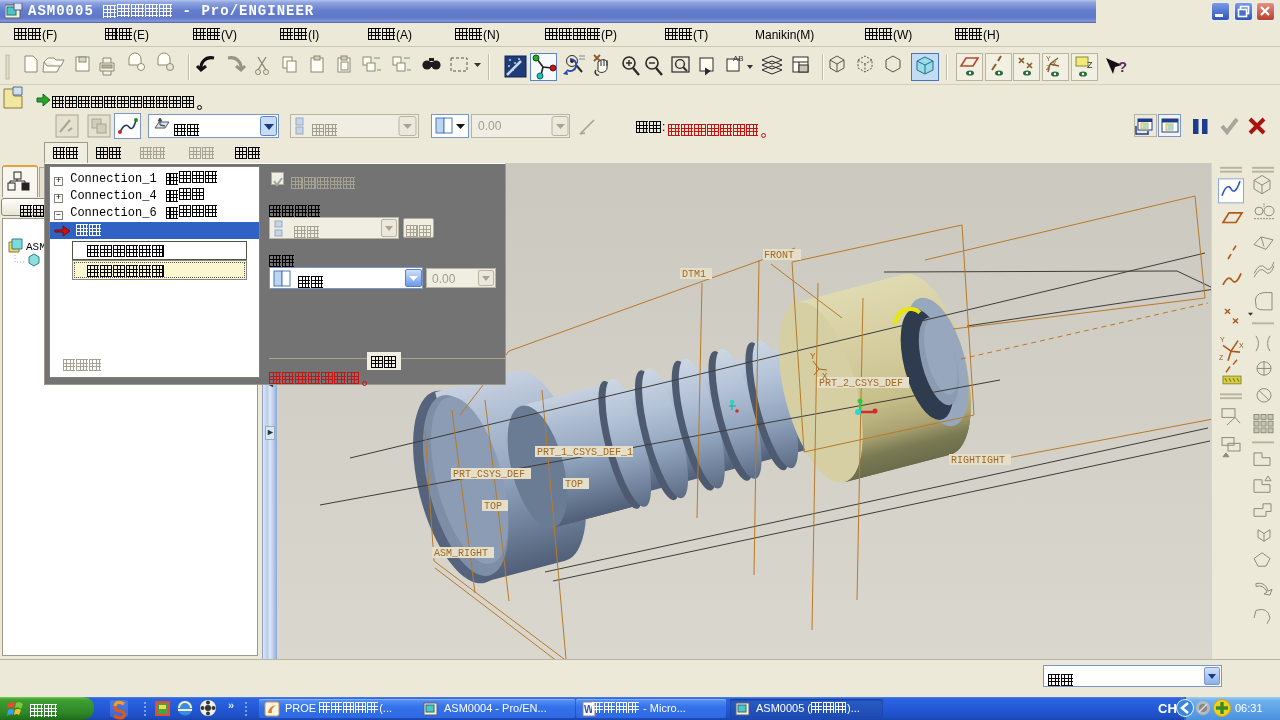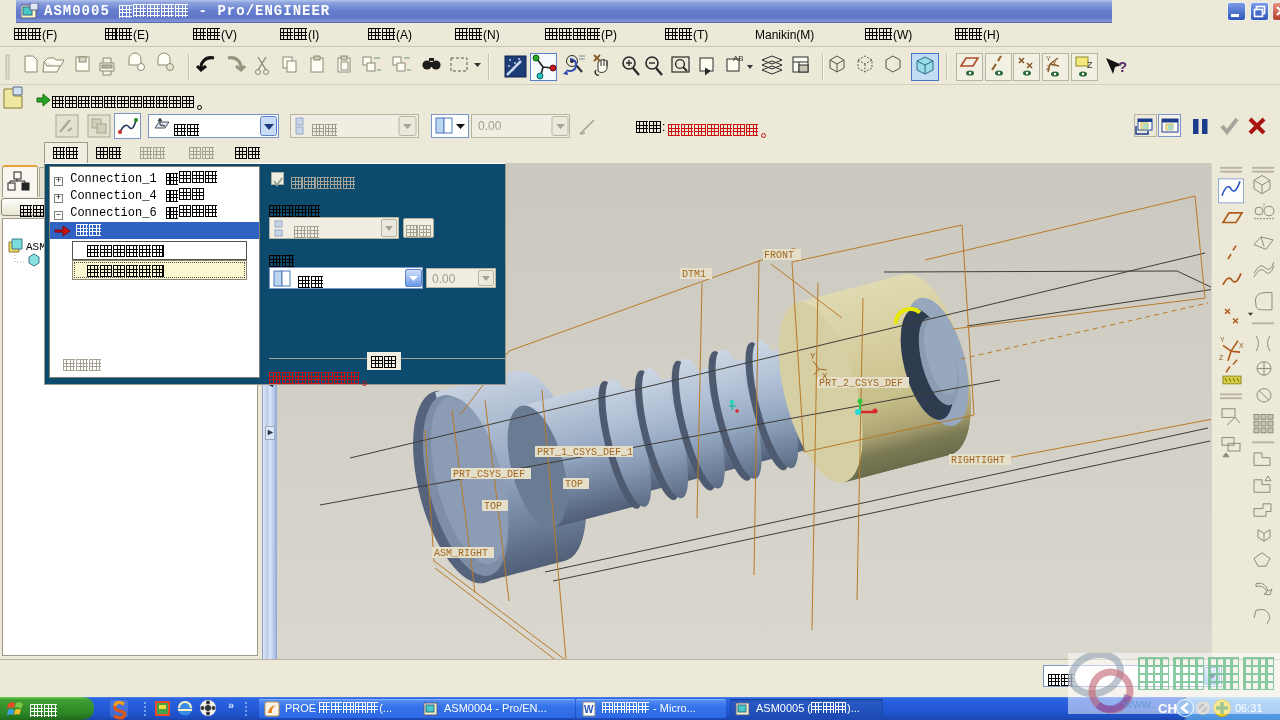--- a/index.html
+++ b/index.html
@@ -6,40 +6,40 @@
 #win{position:absolute;left:0;top:0;width:1280px;height:720px;}
 .abs{position:absolute;}
 
 .c{display:inline-block;width:11px;height:11px;margin:0 1px 0 0;vertical-align:-1px;
 background:repeating-linear-gradient(to bottom,currentColor 0 1px,transparent 1px 3.7px),
 repeating-linear-gradient(to right,currentColor 0 1px,transparent 1px 3.5px);}
 .c.s13{width:13px;height:13px;vertical-align:-2px;}
 .c.s12{width:12px;height:12px;vertical-align:-1.5px;}
 .c.s34{width:31px;height:33px;margin:0 2px;background:repeating-linear-gradient(to bottom,currentColor 0 2.5px,transparent 2.5px 8px),repeating-linear-gradient(to right,currentColor 0 2.5px,transparent 2.5px 7.5px);}
 
-#title{left:16px;top:0;width:1096px;height:23px;
+#title{left:0;top:0;width:1096px;height:23px;
 background:linear-gradient(180deg,#b2c3ec 0%,#8da2de 12%,#657fce 45%,#6076c8 75%,#8096d8 93%,#47589f 100%);}
 #title .txt{position:absolute;left:28px;top:3px;color:#fff;font-family:"Liberation Mono",monospace;
 font-weight:bold;font-size:14px;letter-spacing:1px;}
 .tbtn{position:absolute;top:2px;width:19px;height:19px;border-radius:3px;
 border:1px solid #e8eef8;color:#fff;text-align:center;line-height:17px;font-size:12px;}
 
 #menubar{left:0;top:23px;width:1280px;height:24px;background:#ece9d8;border-bottom:1px solid #c9c5b2;font-size:12px;color:#000;}
 #menubar .c{width:13px;height:12px;}
 .mi{position:absolute;top:5px;}
 
 #toolbar{left:0;top:48px;width:1280px;height:37px;background:#ece9d8;border-bottom:1px solid #d4d0bd;}
 
 #msgrow{left:0;top:85px;width:1280px;height:27px;background:#ece9d8;}
 
 #dash{left:0;top:112px;width:1280px;height:30px;background:#ece9d8;}
 
 #tabs{left:0;top:142px;width:1280px;height:21px;background:#ece9d8;font-size:12px;}
 
-#dlg{left:44px;top:163px;width:462px;height:222px;background:#0c4a6e;border:1px solid #9c988a;border-top:1px solid #fff;}
+#dlg{left:44px;top:163px;width:462px;height:222px;background:#737373;border:1px solid #9c988a;border-top:1px solid #fff;}
 #tree{position:absolute;left:4px;top:2px;width:211px;height:212px;background:#fff;border:1px solid #82806f;
 font-family:"Liberation Mono",monospace;font-size:12px;color:#000;}
 
 #mtp{left:0;top:163px;width:262px;height:496px;background:#ece9d8;}
 #mtree{position:absolute;left:2px;top:55px;width:256px;height:438px;background:#fff;border:1px solid #9c988a;}
 
 #split{left:262px;top:163px;width:15px;height:496px;background:linear-gradient(90deg,#e4e9f5 0,#b8cbea 30%,#dfe7f6 50%,#b0c4e8 80%,#8fa8d0 100%);border-left:1px solid #8ca0c8;}
 
 #gfx{left:277px;top:163px;width:934px;height:496px;}
 
@@ -686,21 +686,21 @@
           <rect x="1" y="2" width="13" height="12" fill="#f7f3c2" stroke="#5a5a8a"></rect>
           <rect x="3" y="4" width="8" height="7" fill="#49c8c8" stroke="#2a6a8a"></rect>
         </svg>
       <span style="position:absolute;left:26px">ASM0004 - Pro/EN...</span>
     </div>
     <div class="tkb" style="left:576px;width:150px">
       <svg width="16" height="16" style="position:absolute;left:5px;top:2px">
           <rect x="2" y="1" width="12" height="14" fill="#fff" stroke="#888"></rect>
           <text x="3" y="12" font-size="10" font-weight="bold" fill="#2a52b8">W</text>
         </svg>
-      <span style="position:absolute;left:26px"><span class="c" style="color:#fff"></span><span class="c" style="color:#fff"></span><span class="c" style="color:#fff"></span><span class="c" style="color:#fff"></span> - Micro...</span>
+      <span style="position:absolute;left:16px"><span class="c" style="color:#fff"></span><span class="c" style="color:#fff"></span><span class="c" style="color:#fff"></span><span class="c" style="color:#fff"></span> - Micro...</span>
     </div>
     <div class="tkb" style="left:730px;width:153px;background:linear-gradient(180deg,#2a5cc8,#1d4ab2);box-shadow:inset 0 1px 2px #123a8a">
       <svg width="16" height="16" style="position:absolute;left:5px;top:2px">
           <rect x="1" y="2" width="13" height="12" fill="#f7f3c2" stroke="#5a5a8a"></rect>
           <rect x="3" y="4" width="8" height="7" fill="#49c8c8" stroke="#2a6a8a"></rect>
         </svg>
       <span style="position:absolute;left:26px">ASM0005 (<span class="c" style="color:#fff"></span><span class="c" style="color:#fff"></span><span class="c" style="color:#fff"></span>)...</span>
     </div>
     <div class="abs" style="left:1184px;top:0;width:96px;height:23px;background:linear-gradient(180deg,#9ecdf2 0%,#6fb1ee 15%,#5ba0e8 60%,#4a90dc 100%);border-left:2px solid #3a6aaa"></div>
     <span class="abs" style="left:1158px;top:4px;color:#fff;font-size:13px;font-weight:bold">CH</span>
@@ -709,24 +709,13 @@
         <circle cx="10" cy="11" r="8" fill="#3a86e0"></circle>
         <path d="M13 6l-6 5 6 5" stroke="#fff" stroke-width="2.5" fill="none"></path>
       <circle cx="28" cy="11" r="7" fill="#b8b8b8"></circle>
         <circle cx="28" cy="11" r="4" fill="#888"></circle>
         <path d="M24 15l8-8" stroke="#ddd" stroke-width="1.5"></path>
       <circle cx="47" cy="11" r="8.5" fill="#f0d020" stroke="#c8a818"></circle>
         <path d="M47 5v12 M41 11h12" stroke="#3a8a2a" stroke-width="3.4"></path>
     </svg>
     <span class="abs" style="left:1235px;top:5px;color:#fff;font-size:11px">06:31</span>
   </div>
-  <div class="abs" id="wm">
-    <svg width="212" height="67" style="position:absolute;left:0;top:0">
-      <g fill="none" opacity="0.8">
-        <ellipse cx="28" cy="21" rx="25" ry="19" stroke="#8a9aac" stroke-width="7" transform="rotate(-18 28 21)" opacity="0.7"></ellipse>
-        <ellipse cx="43" cy="38" rx="19" ry="19" stroke="#b84a5a" stroke-width="7" transform="rotate(-18 43 38)" opacity="0.65"></ellipse>
-        <path d="M30 52 a19 19 0 0 0 30 -10" stroke="#7a3a9a" stroke-width="7" opacity="0.7"></path>
-      </g>
-      <text x="55" y="55" font-size="13" fill="#5a9ad0" opacity="0.75" font-family="Liberation Sans">www.</text>
-    </svg>
-    <span class="abs" style="left:68px;top:4px;color:#6cbf8d;opacity:0.8;white-space:nowrap"><span class="c s34"></span><span class="c s34"></span><span class="c s34"></span><span class="c s34" style="margin-right:0"></span></span>
-  </div>
 </div>
 
 </body></html>

